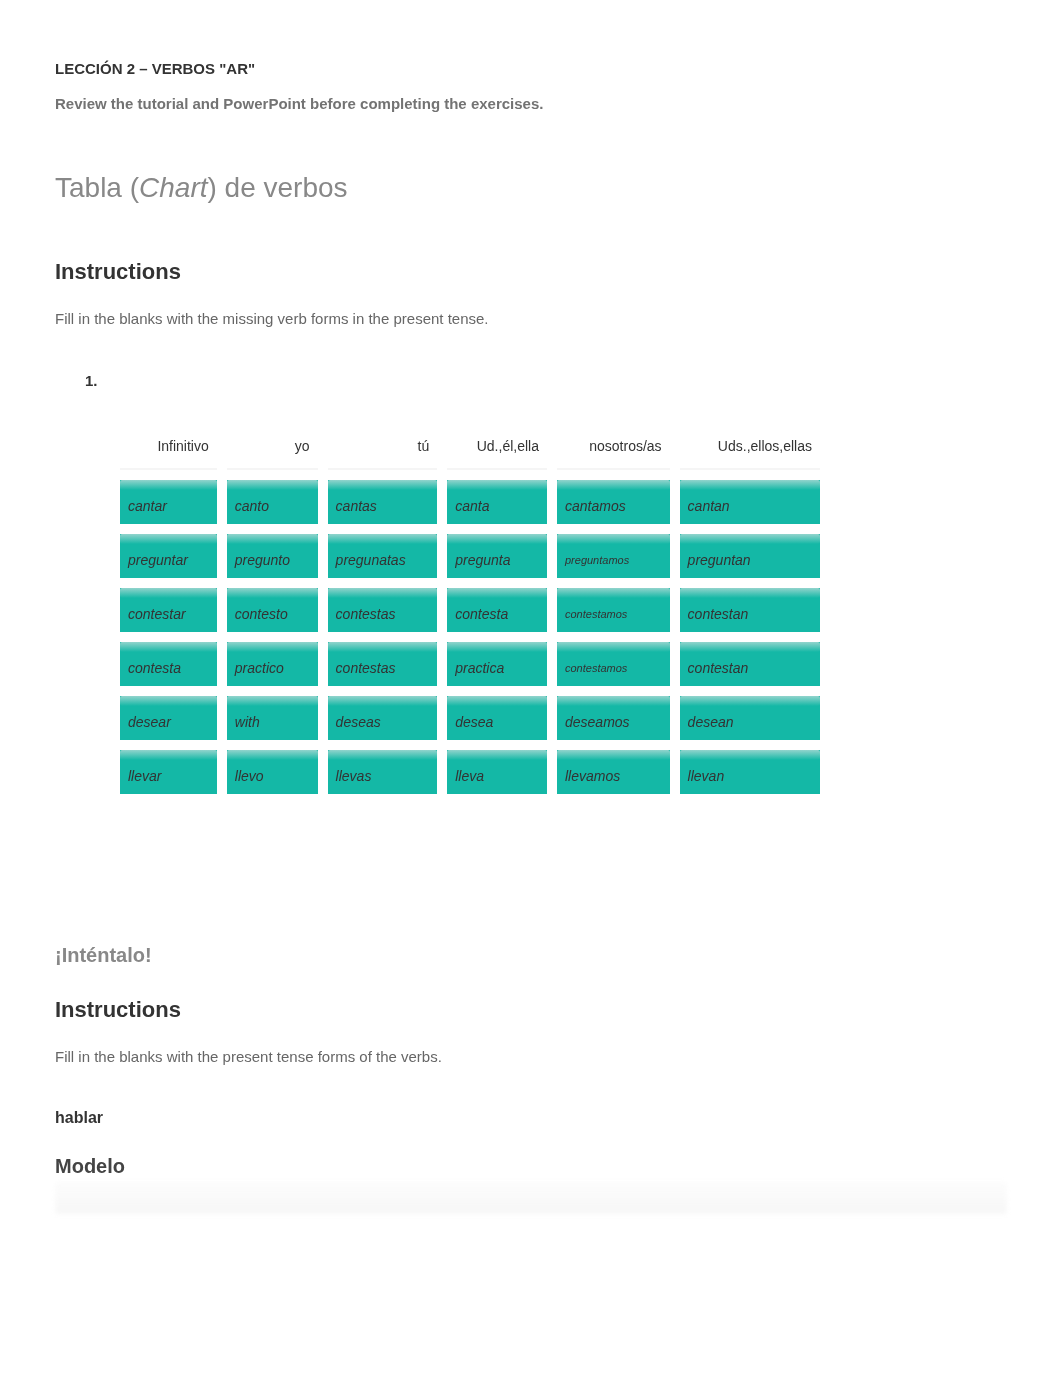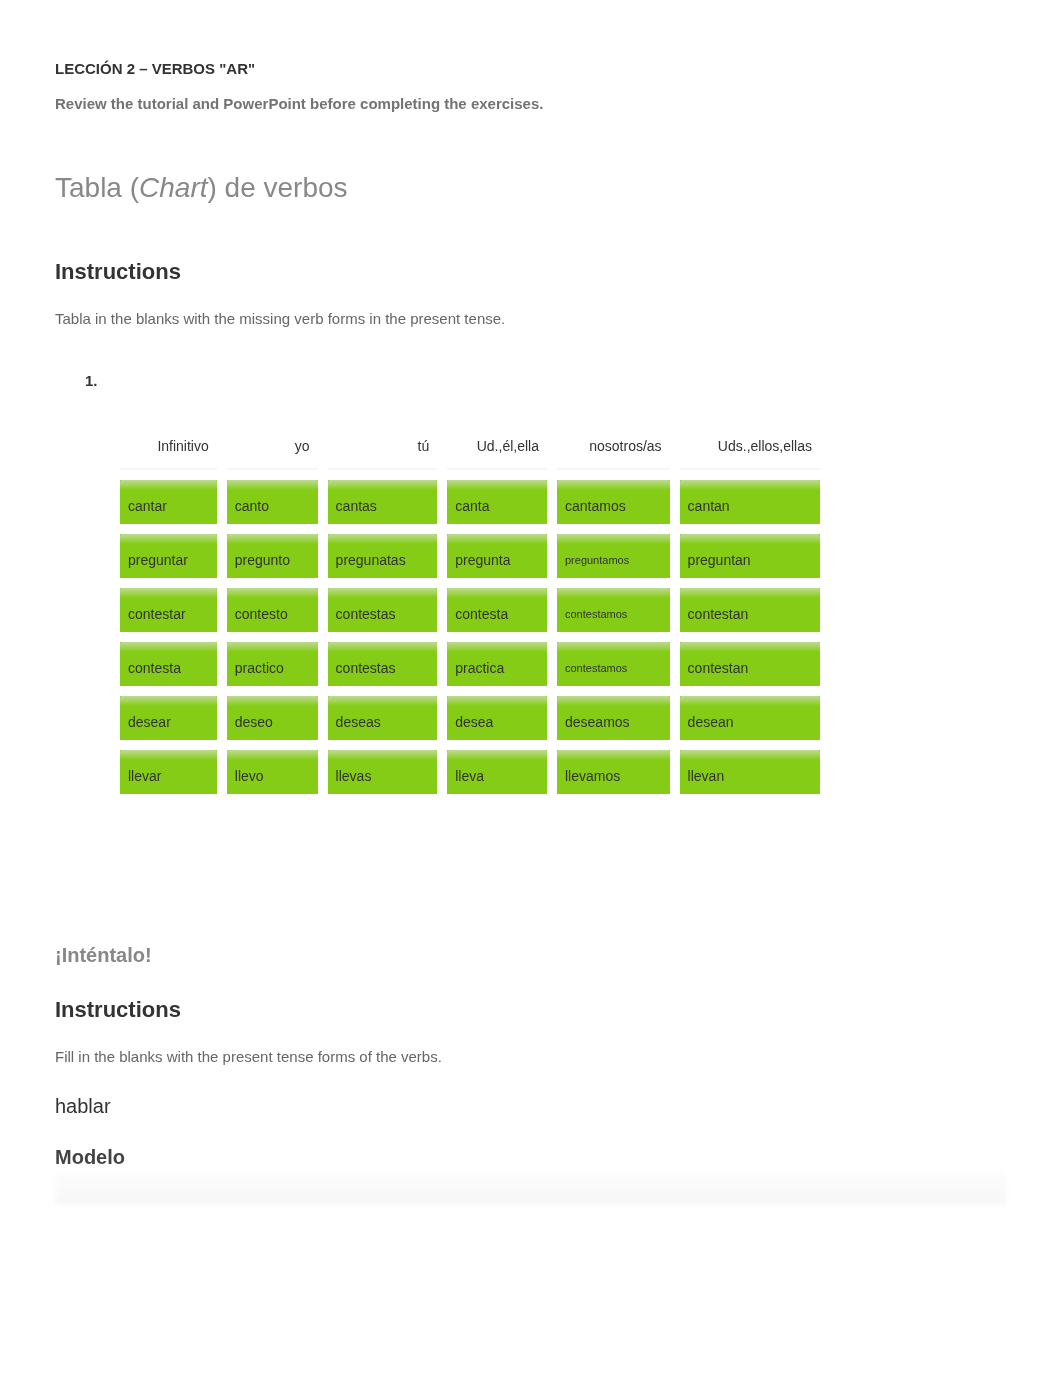--- a/index.html
+++ b/index.html
@@ -78,22 +78,23 @@
       text-align: right;
       background: #fff;
       border-bottom: 2px solid rgba(0,0,0,0.04);
     }
     .chart-table td {
       font-size: 14px;
       color: #333;
       padding: 18px 8px 10px 8px;
       text-align: left;
       position: relative;
-      background: #84cc16;
+      background: #14b8a6;
       vertical-align: middle;
+      font-style: italic;
     }
     .chart-table td.small {
       font-size: 11px;
     }
     .cell-topshade {
       position: absolute;
       top: 0;
       left: 0;
       right: 0;
       height: 10px;
@@ -111,26 +112,26 @@
     }
     .instructions2-heading {
       font-size: 22px;
       font-weight: bold;
       color: #333;
       margin-bottom: 25px;
     }
     .instructions2-text {
       font-size: 15px;
       color: #666;
-      margin-bottom: 30px;
+      margin-bottom: 44px;
       position: relative;
     }
     .verb-heading {
-      font-size: 20px;
-      font-weight: normal;
+      font-size: 16px;
+      font-weight: bold;
       color: #333;
       margin-bottom: 28px;
     }
     .modelo-heading {
       font-size: 20px;
       font-weight: bold;
       color: #444;
       margin-bottom: 10px;
     }
     .bottom-blur {
@@ -147,21 +148,21 @@
 <div class="lesson-title">LECCIÓN 2 – VERBOS "AR"</div>
 <div class="review-text">Review the tutorial and PowerPoint before completing the exercises.</div>
 
 <h2 class="section-title">
   <span>Tabla (</span><span class="chart-italic">Chart</span><span>) de verbos</span>
 </h2>
 
 <h3 class="instructions-heading">Instructions</h3>
 
 <div class="instructions-text">
-  <span>Tabla in the blanks with the missing verb forms in the present tense.</span>
+  <span>Fill in the blanks with the missing verb forms in the present tense.</span>
   <div class="blur-overlay" style="left:340px; width:110px; top:18px;"></div>
 </div>
 
 <div class="q-number">1.</div>
 
 <div class="chart-container">
   <table class="chart-table">
     <thead>
       <tr id="header-row">
           <th>Infinitivo</th>
@@ -200,21 +201,21 @@
         <tr>
           <td><div class="cell-topshade"></div><span>contesta</span></td>
           <td><div class="cell-topshade"></div><span>practico</span></td>
           <td><div class="cell-topshade"></div><span>contestas</span></td>
           <td><div class="cell-topshade"></div><span>practica</span></td>
           <td class="small"><div class="cell-topshade"></div><span>contestamos</span></td>
           <td><div class="cell-topshade"></div><span>contestan</span></td>
         </tr>
         <tr>
           <td><div class="cell-topshade"></div><span>desear</span></td>
-          <td><div class="cell-topshade"></div><span>deseo</span></td>
+          <td><div class="cell-topshade"></div><span>with</span></td>
           <td><div class="cell-topshade"></div><span>deseas</span></td>
           <td><div class="cell-topshade"></div><span>desea</span></td>
           <td><div class="cell-topshade"></div><span>deseamos</span></td>
           <td><div class="cell-topshade"></div><span>desean</span></td>
         </tr>
         <tr>
           <td><div class="cell-topshade"></div><span>llevar</span></td>
           <td><div class="cell-topshade"></div><span>llevo</span></td>
           <td><div class="cell-topshade"></div><span>llevas</span></td>
           <td><div class="cell-topshade"></div><span>lleva</span></td>

